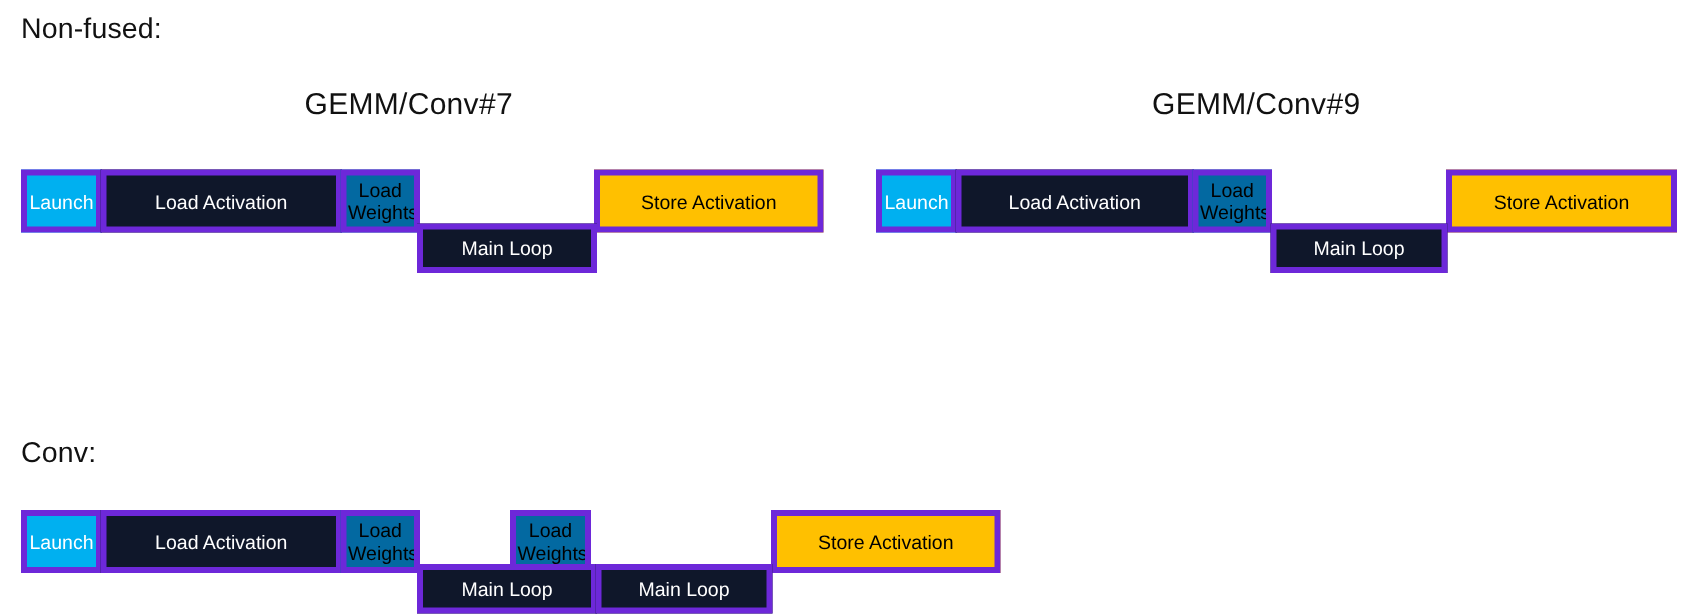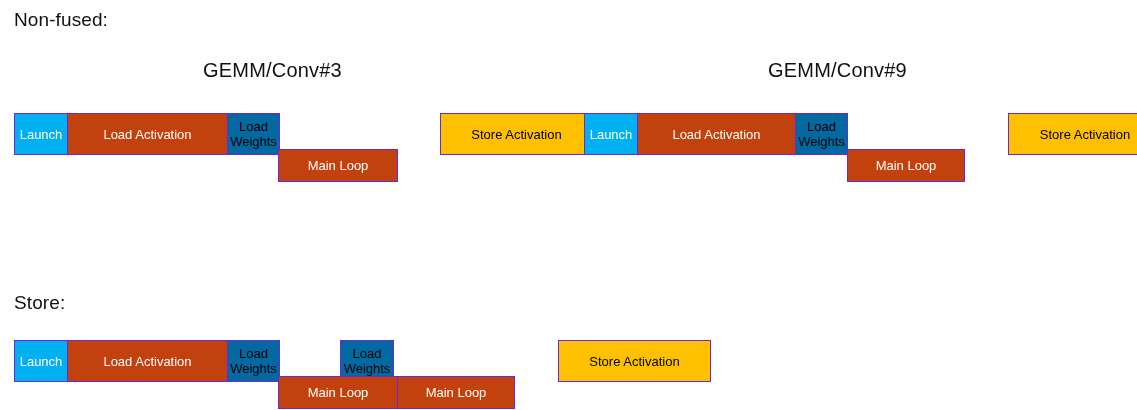--- a/index.html
+++ b/index.html
@@ -34,52 +34,52 @@
     font-size: 20px;
     line-height: 24px;
     color: #111111;
     white-space: nowrap;
     text-align: center;
     letter-spacing: 0.2px;
   }
   .bar {
     position: absolute;
     box-sizing: border-box;
-    border: 1px solid #6d28d9;
+    border: 4px solid #6d28d9;
     display: flex;
     align-items: center;
     justify-content: center;
     font-size: 13px;
     line-height: 15px;
     text-align: center;
     overflow: hidden;
     white-space: pre-line;
     padding: 0 1px;
   }
   .bar.cyan   { background: #00b0f0; color: #ffffff; }
-  .bar.purple { background: #c2410c; color: #ffffff; }
+  .bar.purple { background: #0f172a; color: #ffffff; }
   .bar.yellow { background: #0369a1; color: #000000; }
-  .bar.orange { background: #ffc000; color: #000000; margin-left: 44px; }
+  .bar.orange { background: #ffc000; color: #000000; }
   .bar .bar-text {
     display: block;
     width: 100%;
   }
 </style>
 </head>
 <body>
 
 <div class="canvas">
 
   <div class="section-label" id="non-fused-label" style="left: 14px; top: 9px;">Non-fused:</div>
 
-  <div class="group-title" id="gemm1-title" style="left: 203px; top: 58px;">GEMM/Conv#3</div>
+  <div class="group-title" id="gemm1-title" style="left: 203px; top: 58px;">GEMM/Conv#7</div>
 
   <div class="group-title" id="gemm2-title" style="left: 768px; top: 58px;">GEMM/Conv#9</div>
 
-  <div class="section-label" id="fused-label" style="left: 14px; top: 292px;">Store:</div>
+  <div class="section-label" id="fused-label" style="left: 14px; top: 292px;">Conv:</div>
 
   <div id="bars-layer">
       <div class="bar cyan" style="left: 14px; top: 113px; width: 54px; height: 42px;"><span class="bar-text">Launch</span></div>
       <div class="bar purple" style="left: 67px; top: 113px; width: 161px; height: 42px;"><span class="bar-text">Load Activation</span></div>
       <div class="bar yellow" style="left: 227px; top: 113px; width: 53px; height: 42px;"><span class="bar-text">Load
 Weights</span></div>
       <div class="bar orange" style="left: 396px; top: 113px; width: 153px; height: 42px;"><span class="bar-text">Store Activation</span></div>
       <div class="bar purple" style="left: 278px; top: 149px; width: 120px; height: 33px;"><span class="bar-text">Main Loop</span></div>
       <div class="bar cyan" style="left: 584px; top: 113px; width: 54px; height: 42px;"><span class="bar-text">Launch</span></div>
       <div class="bar purple" style="left: 637px; top: 113px; width: 159px; height: 42px;"><span class="bar-text">Load Activation</span></div>

